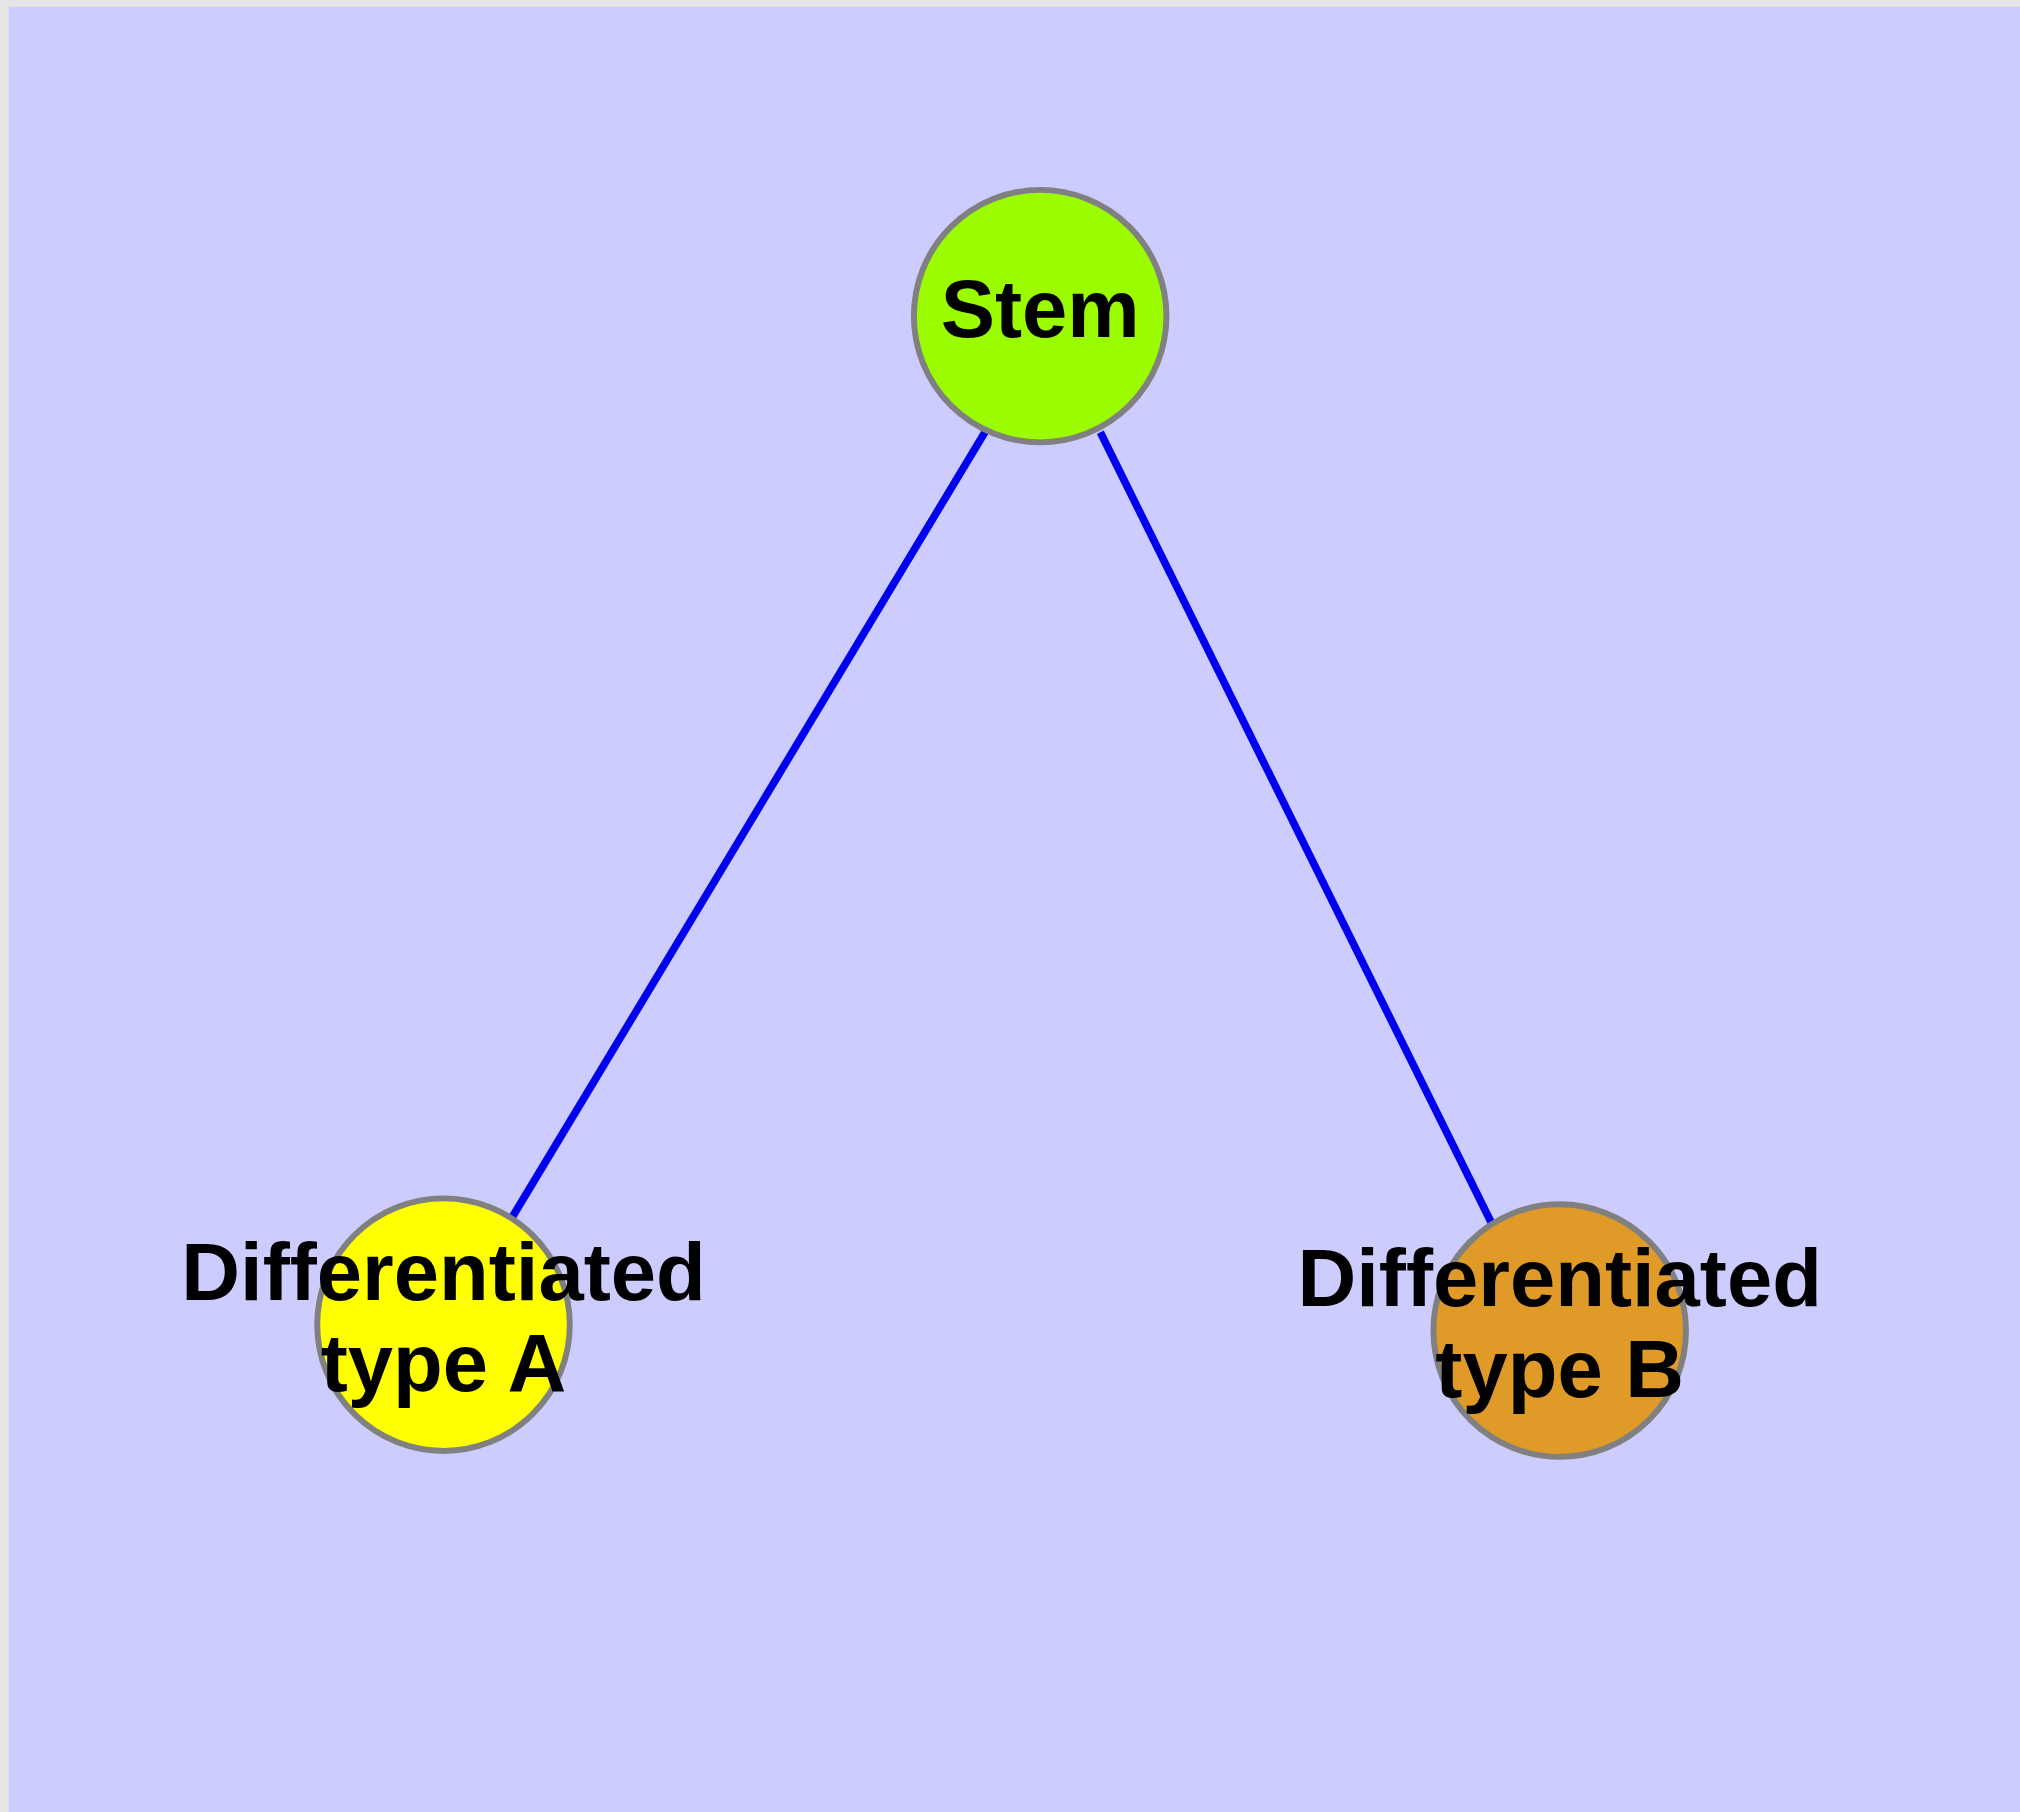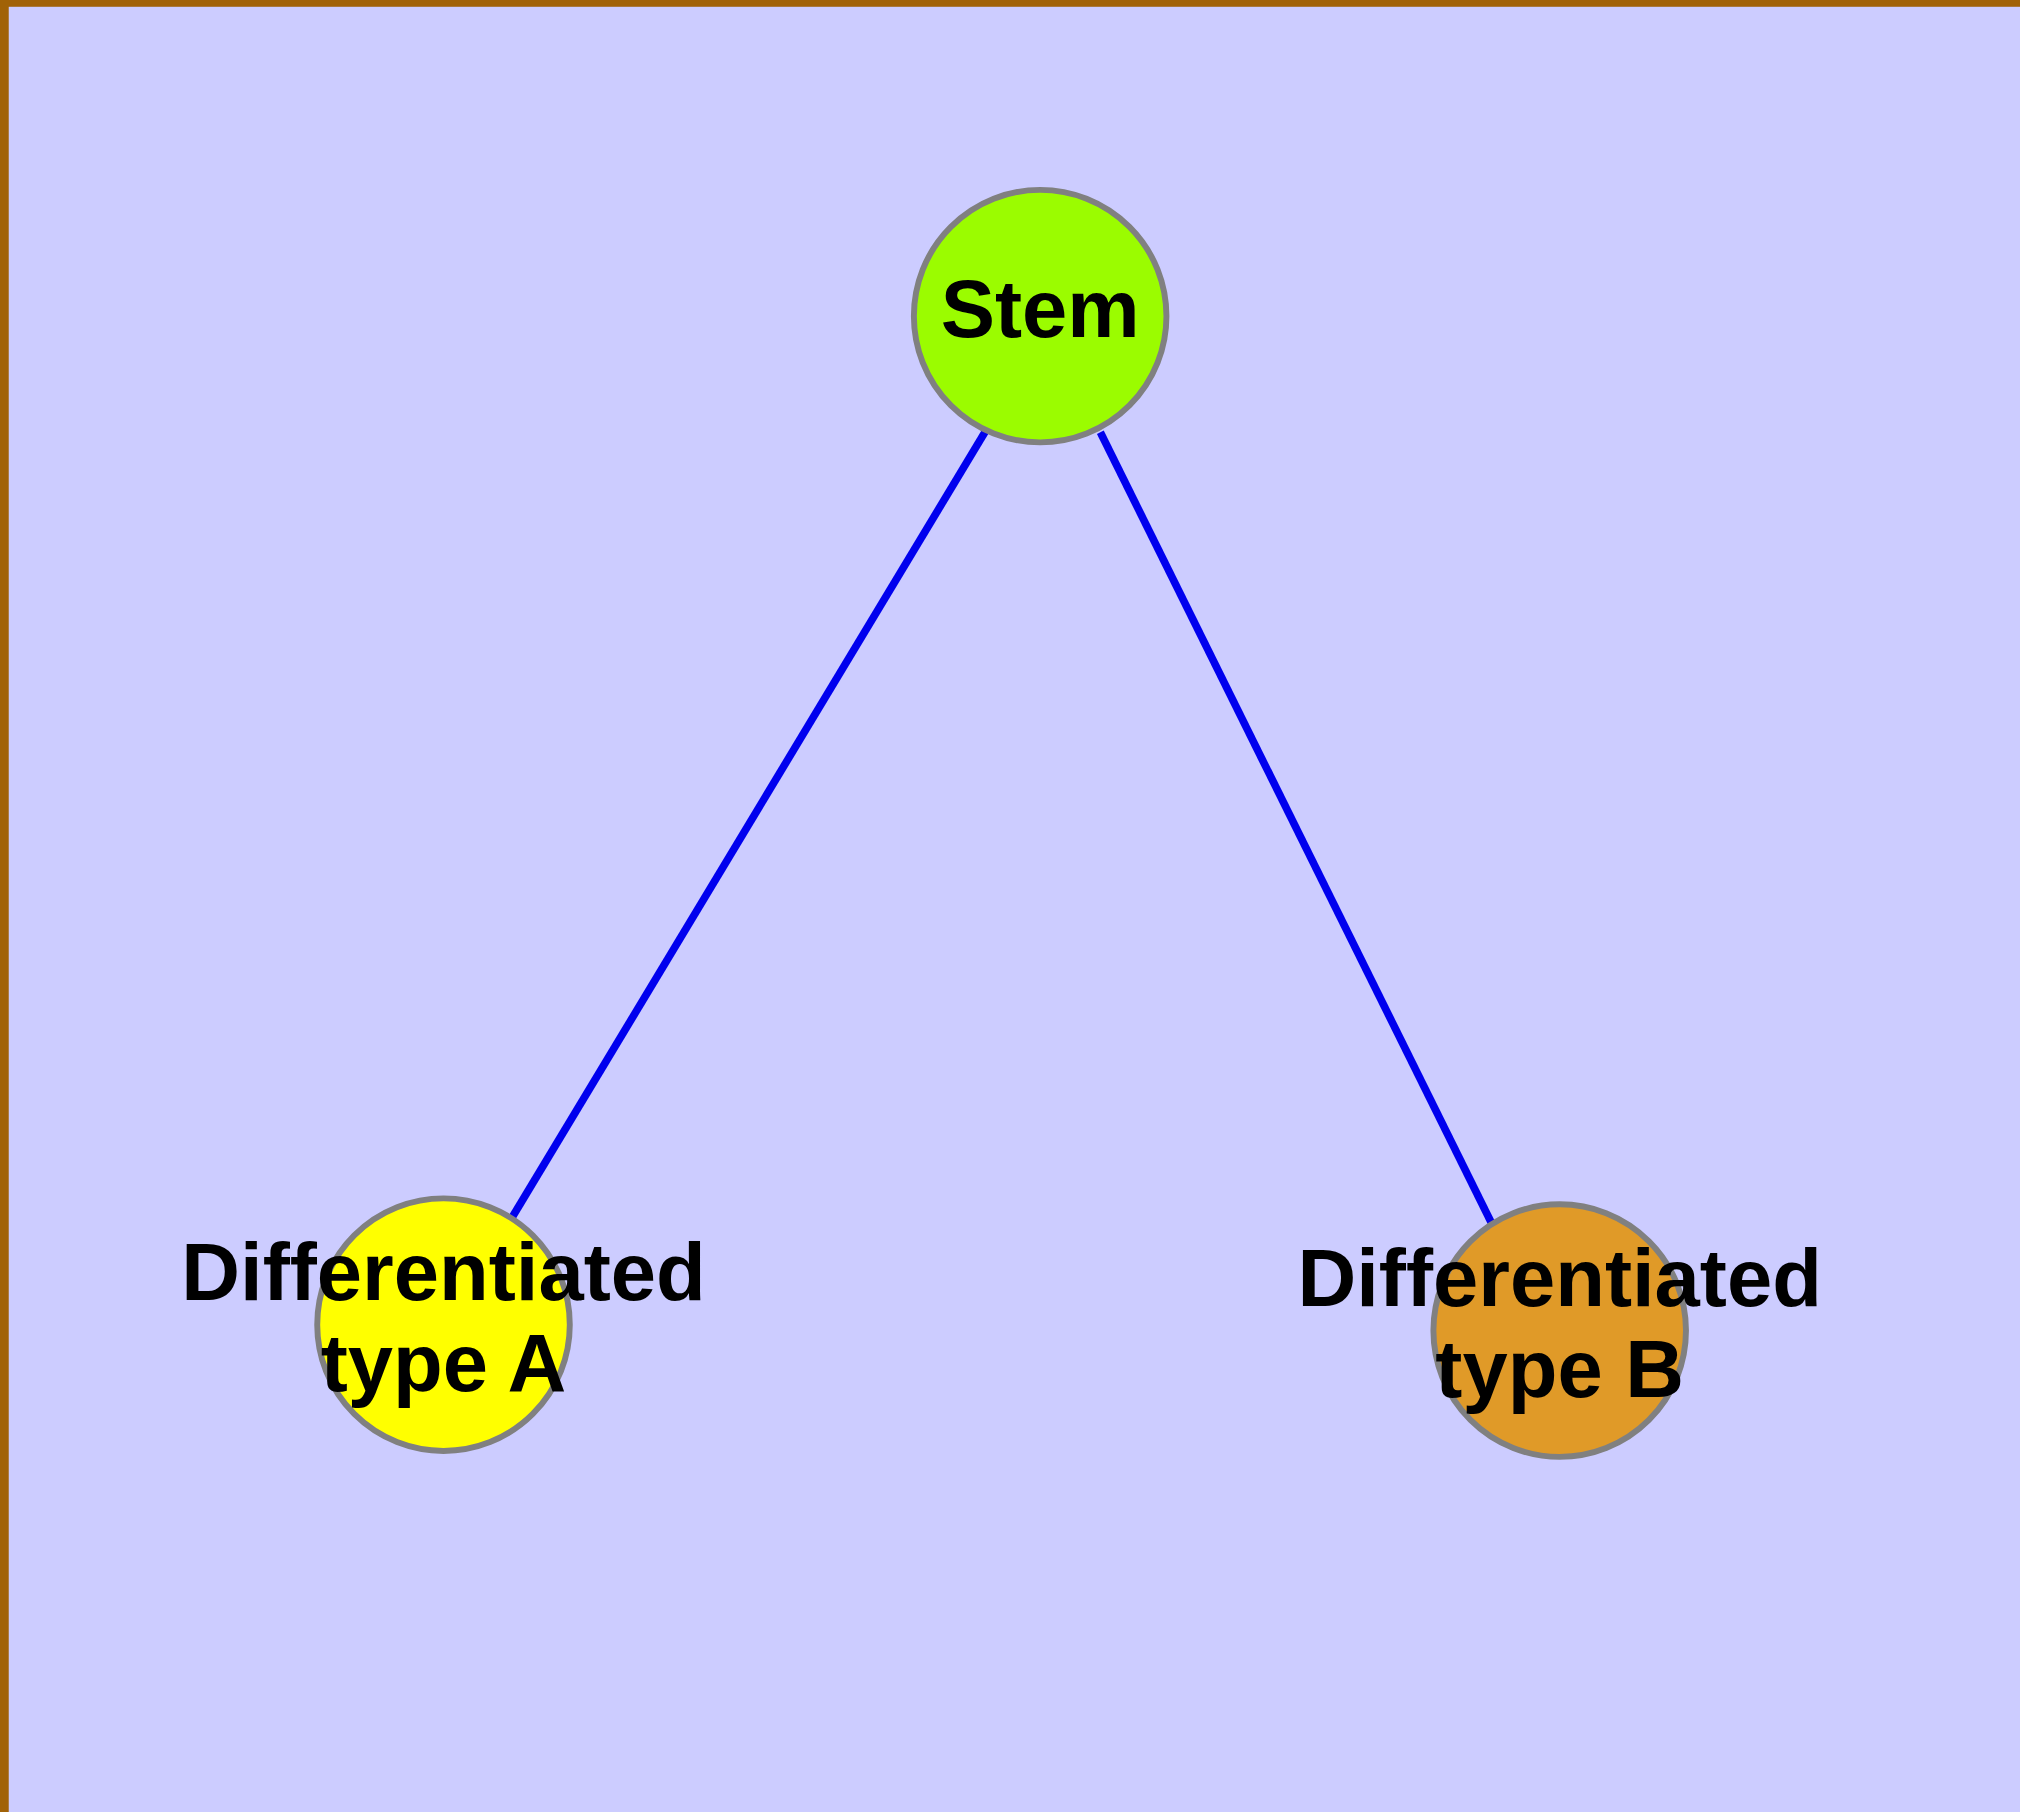--- a/index.html
+++ b/index.html
@@ -11,21 +11,21 @@
   body {
     width: 2021px;
     height: 1812px;
     overflow: hidden;
     font-family: "Liberation Sans", sans-serif;
   }
   #canvas-root {
     position: relative;
     width: 2021px;
     height: 1812px;
-    background: #a16207;
+    background: #e5e5e5;
   }
   #graph-svg {
     position: absolute;
     top: 0;
     left: 0;
     width: 2021px;
     height: 1812px;
     display: block;
   }
   .node-label {

